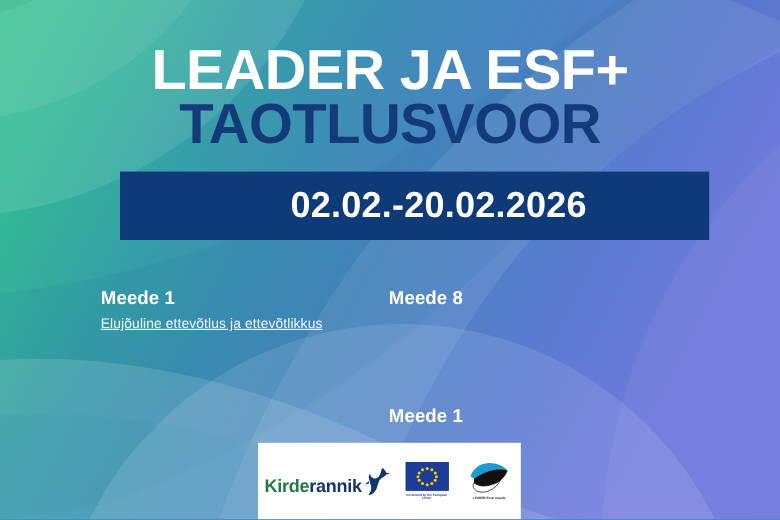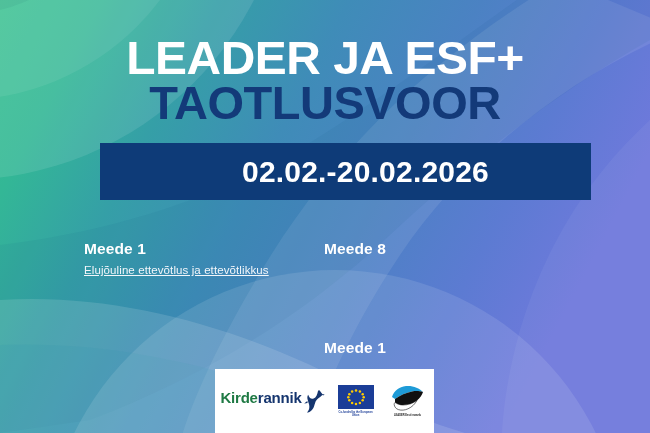--- a/index.html
+++ b/index.html
@@ -62,21 +62,21 @@
     text-decoration:underline;
   }
 
   
   .logobar{
     position:absolute;left:215px;top:369px;width:219px;height:64px;
     background:#ffffff;
     display:flex;align-items:center;justify-content:center;gap:11px;
   }
   .kirde{
-    display:flex;align-items:flex-start;
+    display:flex;align-items:flex-end;
     font-size:15px;font-weight:bold;letter-spacing:-0.2px;
     white-space:nowrap;
   }
   .kirde .k-green{color:#1f7a44;}
   .kirde .k-blue{color:#15356e;}
   .kirde-mark{margin-left:1px;margin-bottom:1px;}
   .eu-logo{display:flex;flex-direction:column;align-items:center;}
   .eu-flag{width:36px;height:24px;background:#1b3d97;position:relative;}
   .eu-cap{
     font-size:2.6px;color:#1b3d97;line-height:1.25;text-align:center;

